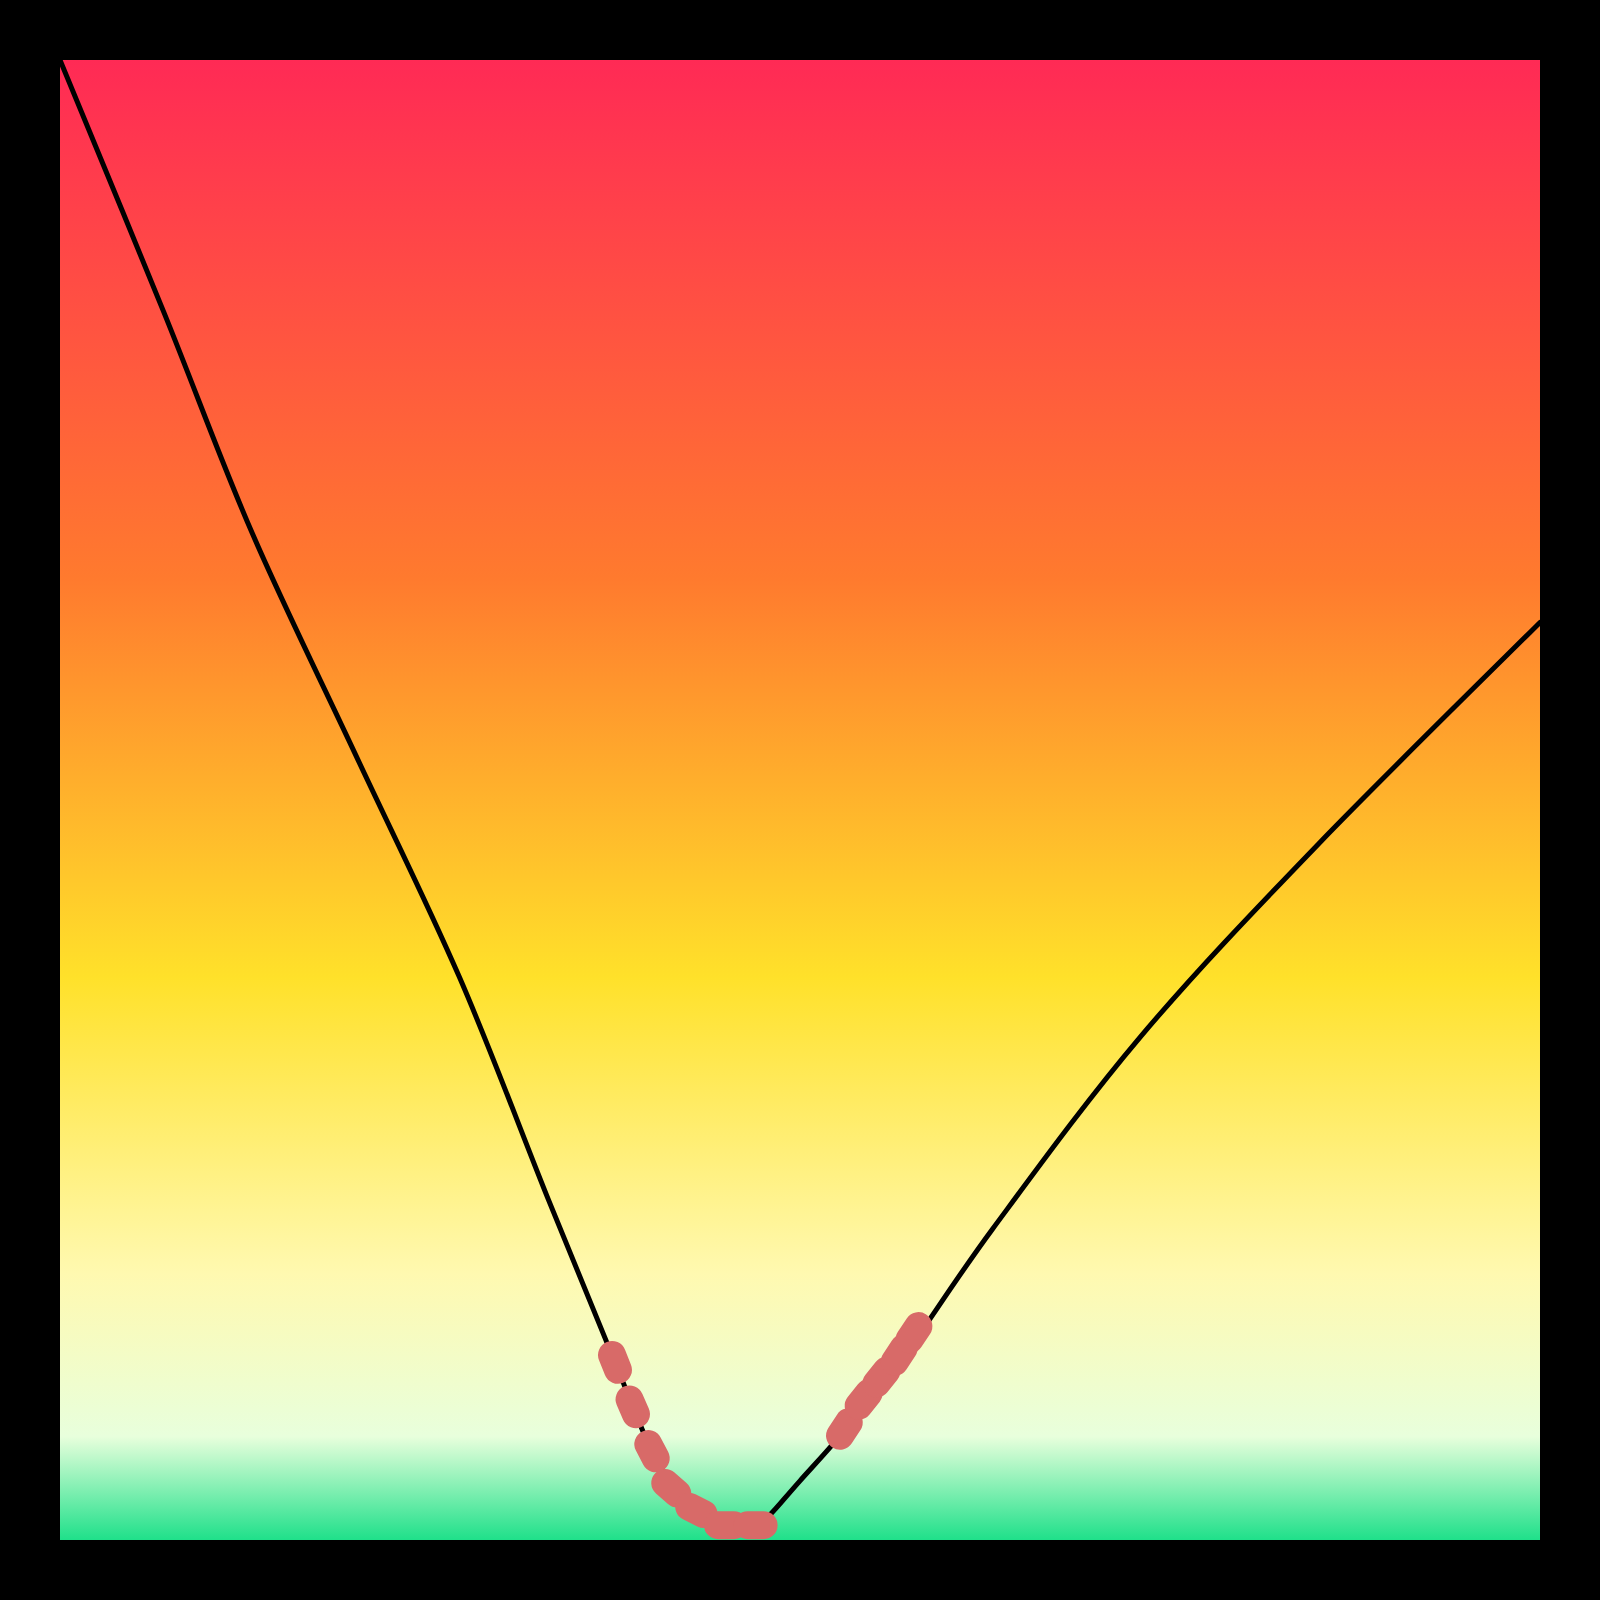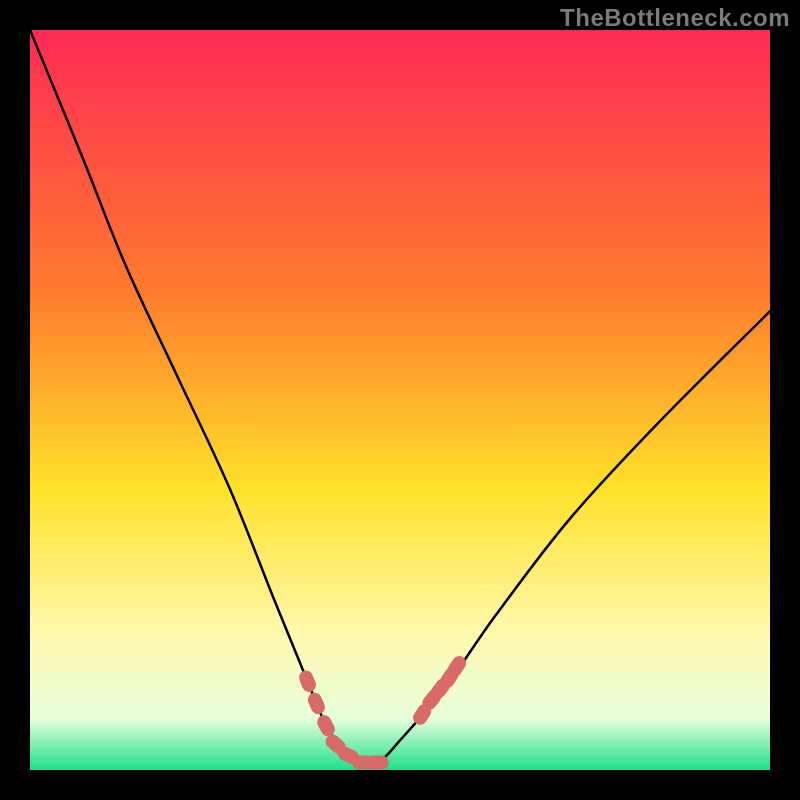--- a/index.html
+++ b/index.html
@@ -34,21 +34,20 @@
     left: 30px;
     width: 740px;
     height: 740px;
   }
   svg { display: block; }
 </style>
 </head>
 <body>
 
 <div class="frame">
-  <div class="watermark">TheBottleneck.com</div>
 
   <div class="plot">
     <svg id="chart-svg" viewBox="0 0 740 740" preserveAspectRatio="none">
       <defs>
         <linearGradient id="bg-grad" x1="0" y1="0" x2="0" y2="1">
           <stop id="g0" offset="0%" stop-color="#ff2a55"></stop>
           <stop id="g1" offset="35%" stop-color="#ff7a2e"></stop>
           <stop id="g2" offset="62%" stop-color="#ffe12a"></stop>
           <stop id="g3" offset="82%" stop-color="#fff9b0"></stop>
           <stop id="g4" offset="93%" stop-color="#e8ffdc"></stop>

